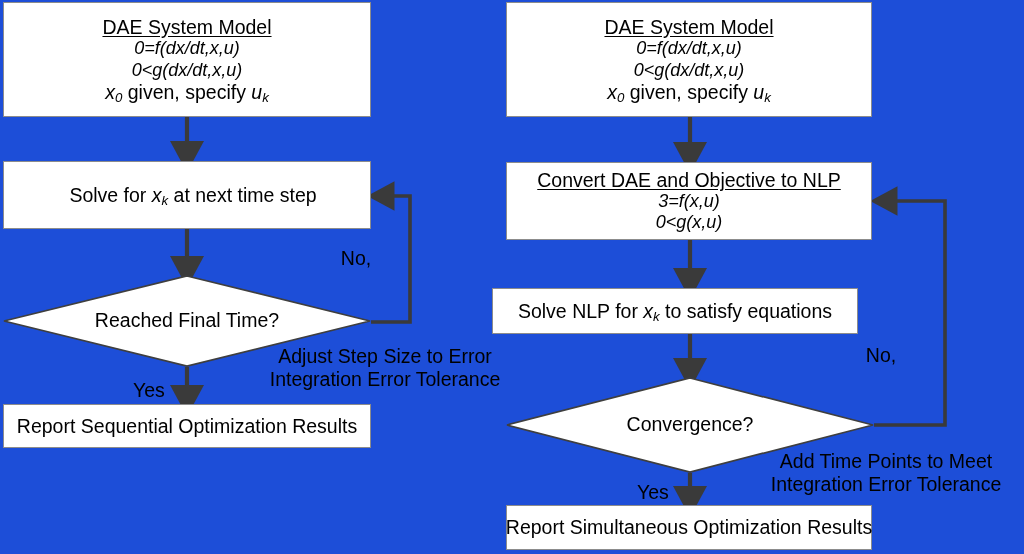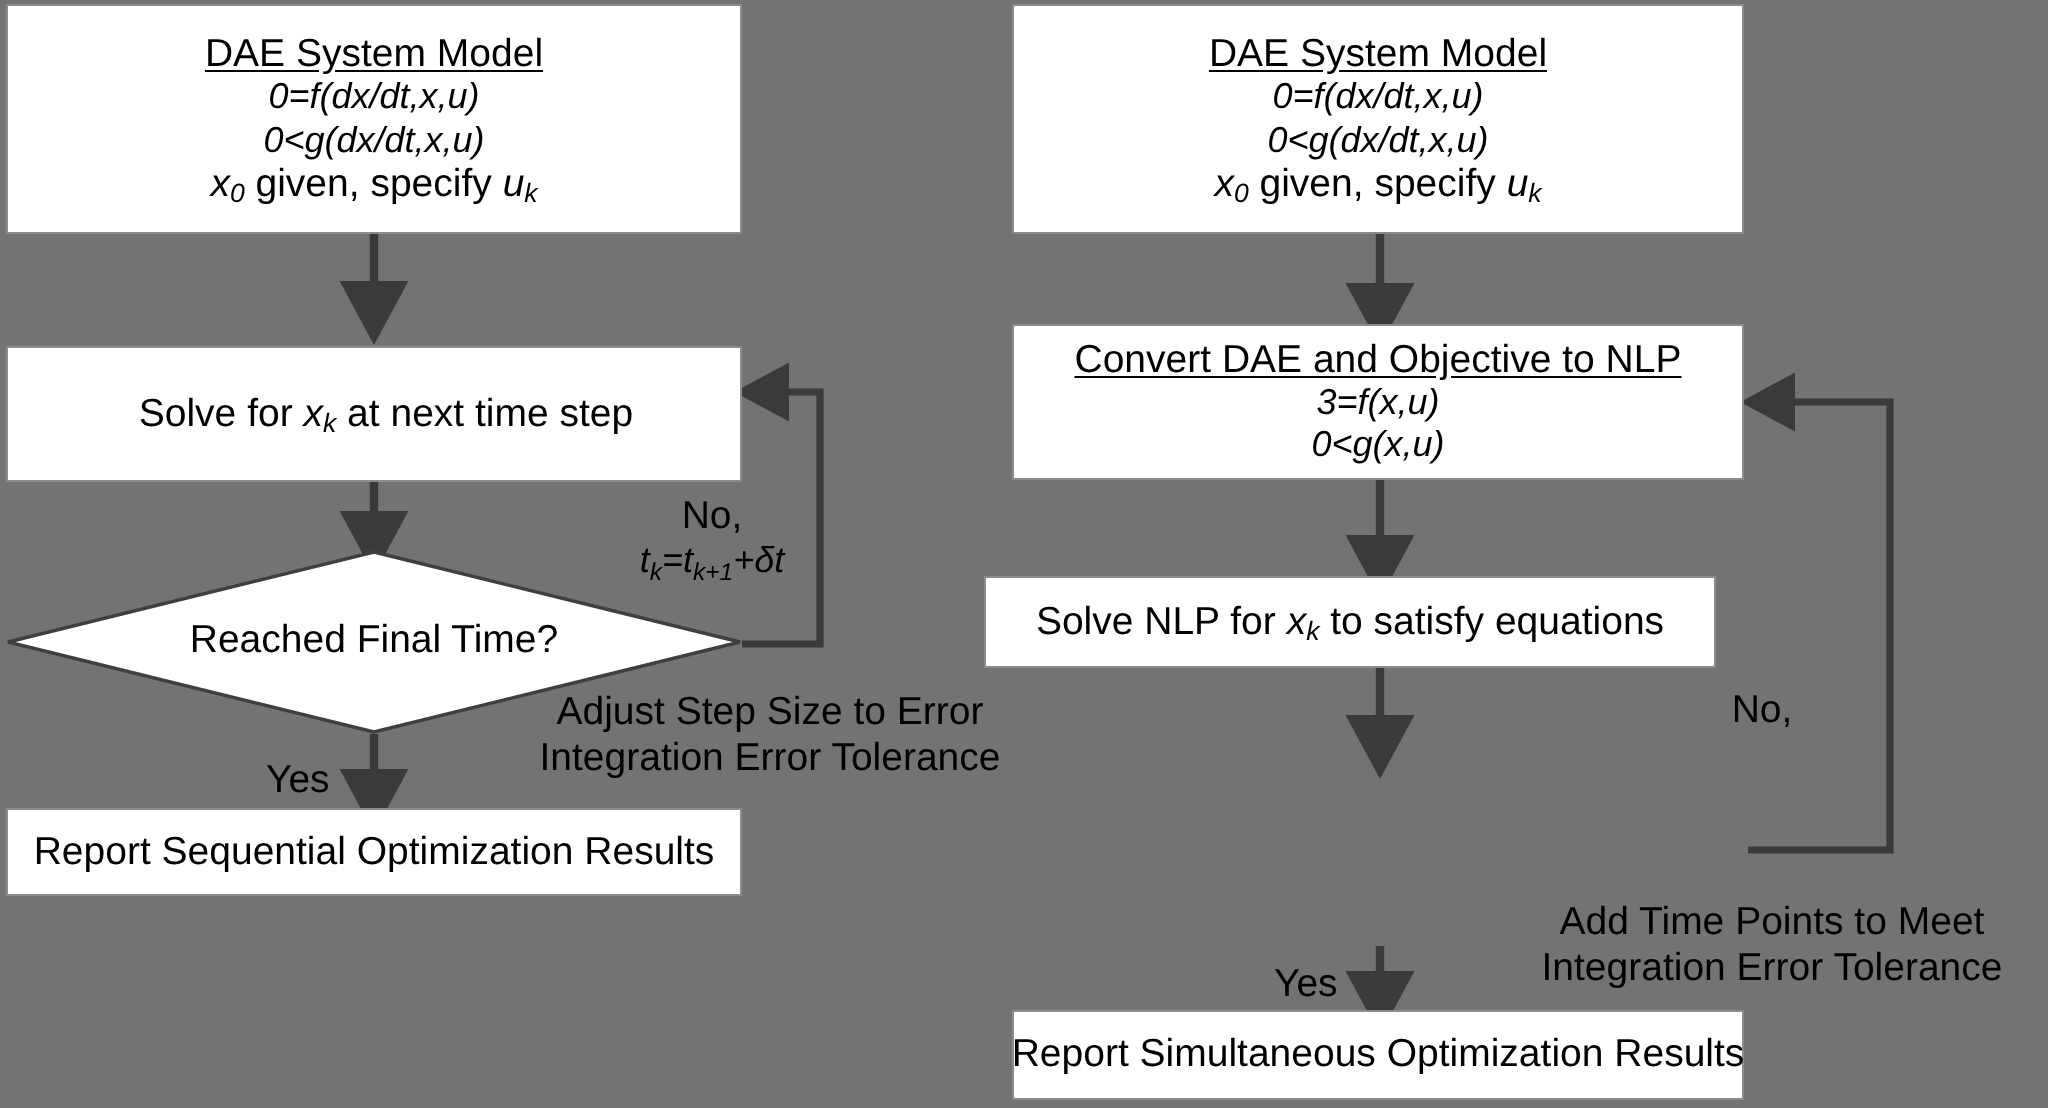--- a/index.html
+++ b/index.html
@@ -8,21 +8,21 @@
     background: #ffffff;
   }
   body {
     font-family: "Liberation Sans", sans-serif;
     color: #000000;
   }
   #canvas {
     position: relative;
     width: 1024px;
     height: 554px;
-    background: #737373;
+    background: #1d4ed8;
     overflow: hidden;
   }
   
   .box {
     position: absolute;
     box-sizing: border-box;
     border: 1.6px solid #8c8c8c;
     background: #ffffff;
     display: flex;
     flex-direction: column;
@@ -127,42 +127,39 @@
 
   <div class="box" style="left:3px; top:2px; width:368px; height:115px;">
     <span class="ln hdr">DAE System Model</span>
     <span class="ln eq">0=f(dx/dt,x,u)</span>
     <span class="ln eq">0&lt;g(dx/dt,x,u)</span>
     <span class="ln mix">
       <i class="v">x</i><sub>0</sub><span> given, specify </span><i class="v">u</i><sub>k</sub>
     </span>
   </div>
 
-  <div class="box" style="left:3px; top:173px; width:368px; height:68px;padding-left:12px;">
+  <div class="box" style="left:3px; top:161px; width:368px; height:68px;padding-left:12px;">
     <span class="ln plain">
       <span>Solve for </span><i class="v">x</i><sub>k</sub><span> at next time step</span>
     </span>
   </div>
 
   <div class="diamond" style="left:3px; top:275px; width:368px; height:92px;">
     <svg width="368" height="92" viewBox="0 0 368 92">
       <polygon points="184,1 367,46 184,91 1,46" fill="#ffffff" stroke="#3f3f3f" stroke-width="1.7"></polygon>
     </svg>
     <span class="dlabel" style="top:34px;">Reached Final Time?</span>
   </div>
 
   <div class="box" style="left:3px; top:404px; width:368px; height:44px;text-align:right;">
     <span class="ln plain">Report Sequential Optimization Results</span>
   </div>
 
   <div class="lbl ctr" style="left:296px; top:247px; width:120px;">
     <div>No,</div>
-    <div class="sub2" style="font-size:18px;">
-      <i class="v">t</i><sub>k</sub><span>=t</span><sub>k+1</sub><span>+</span><span>δt</span>
-    </div>
   </div>
 
   <div class="lbl" style="left:133px; top:379px;">Yes</div>
 
   <div class="lbl ctr" style="left:240px; top:345px; width:290px;">
     <div>Adjust Step Size to Error</div>
     <div>Integration Error Tolerance</div>
   </div>
 
   <div class="box" style="left:506px; top:2px; width:366px; height:115px;">
@@ -179,20 +176,26 @@
     <span class="ln eq">3=f(x,u)</span>
     <span class="ln eq">0&lt;g(x,u)</span>
   </div>
 
   <div class="box" style="left:492px; top:288px; width:366px; height:46px;">
     <span class="ln plain">
       <span>Solve NLP for </span><i class="v">x</i><sub>k</sub><span> to satisfy equations</span>
     </span>
   </div>
 
+  <div class="diamond" style="left:506px; top:377px; width:368px; height:96px;">
+    <svg width="368" height="96" viewBox="0 0 368 96">
+      <polygon points="184,1 367,48 184,95 1,48" fill="#ffffff" stroke="#3f3f3f" stroke-width="1.7"></polygon>
+    </svg>
+    <span class="dlabel" style="top:36px;">Convergence?</span>
+  </div>
 
   <div class="box" style="left:506px; top:505px; width:366px; height:45px;">
     <span class="ln plain">Report Simultaneous Optimization Results</span>
   </div>
 
   <div class="lbl ctr" style="left:820px; top:344px; width:122px;">
     <div>No,</div>
   </div>
 
   <div class="lbl" style="left:637px; top:481px;">Yes</div>

